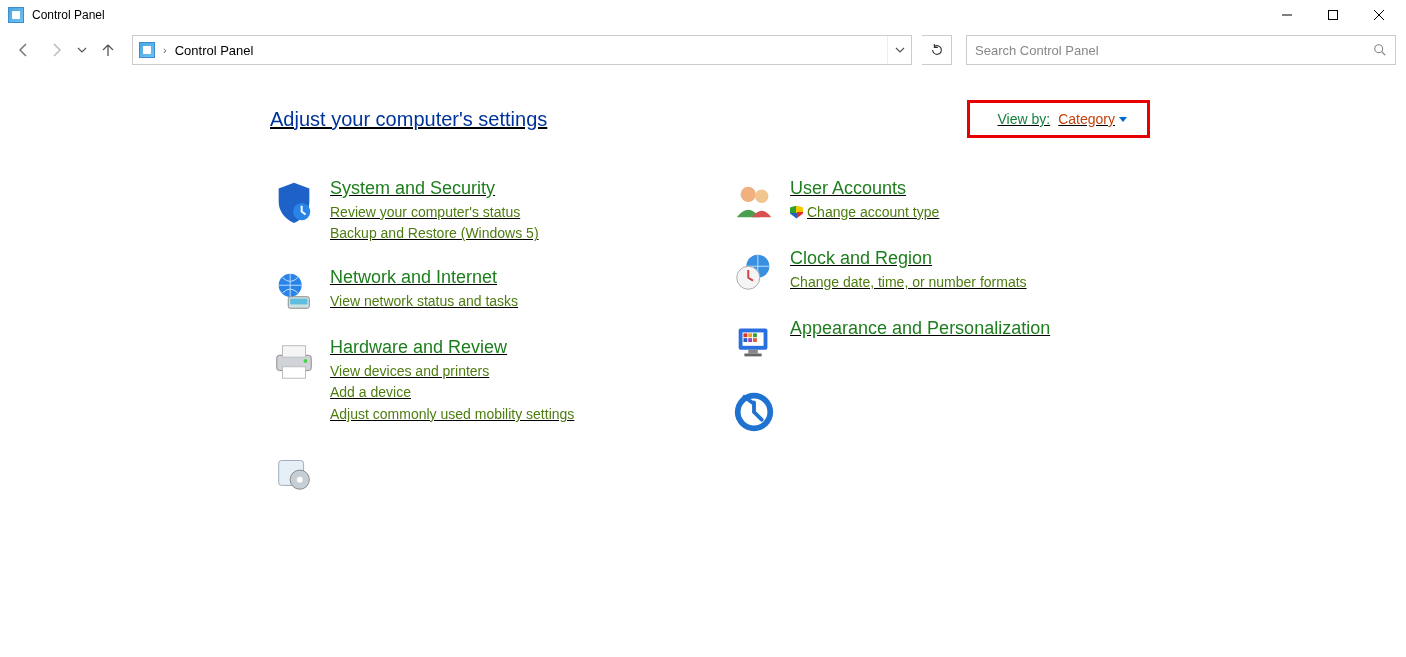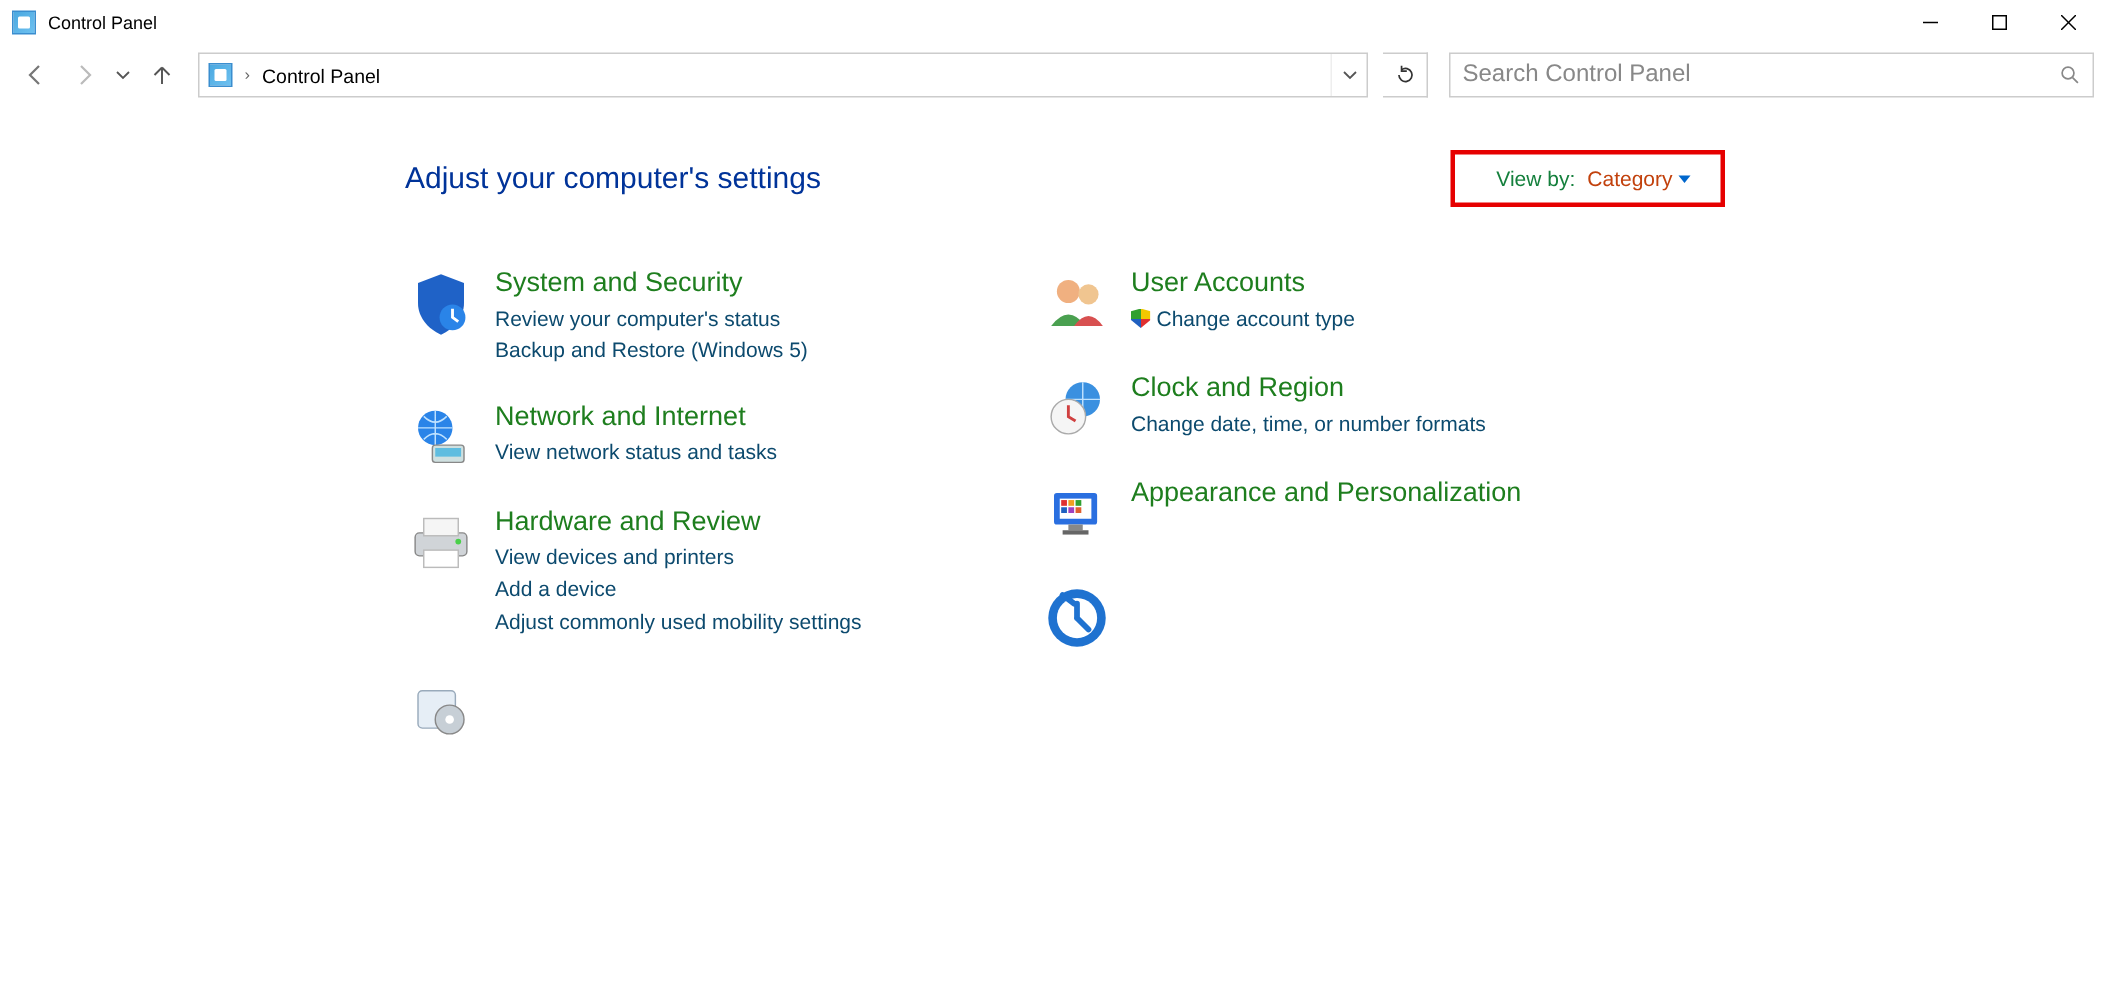--- a/index.html
+++ b/index.html
@@ -77,61 +77,62 @@
     width:24px;height:100%;display:flex;align-items:center;justify-content:center;border-left:1px solid #eee;color:#555;
   }
   .addr-refresh{
     width:30px;height:30px;border:1px solid #ccc;border-left:none;display:flex;align-items:center;justify-content:center;color:#444;
   }
   .addr-refresh svg{width:14px;height:14px;}
   .search-box {
     width:430px;height:30px;border:1px solid #ccc;display:flex;align-items:center;padding:0 8px;margin-left:10px;color:#777;
   }
   .search-box input{
-    flex:1;border:none;outline:none;font-size:16px;color:#3b82f6;
+    flex:1;border:none;outline:none;font-size:13px;color:#3b82f6;
   }
   .search-box input::placeholder{color:#888;}
   .search-icon{width:14px;height:14px;color:#888;}
   .content {
     padding: 30px 0 0 270px;
+    text-decoration: underline;
   }
   .header-row {
     display:flex;align-items:center;width:900px;
   }
   .page-heading{
     color:#003399;font-size:20px;font-weight:400;
   }
   .viewby-wrap{
     margin-left:auto;
     display:flex;align-items:center;
     border:3px solid #e60000;
     padding:8px 20px 8px 28px;
     margin-right:20px;
   }
   .viewby-label{color:#15803d;font-size:14px;margin-right:8px;}
   .viewby-val{color:#c2410c;font-size:14px;cursor:pointer;display:flex;align-items:center;gap:4px;}
   .viewby-val .tri{
     width:0;height:0;border-left:4px solid transparent;border-right:4px solid transparent;border-top:5px solid #0066cc;
   }
   .cols {
-    display:flex;gap:24px;margin-top:40px;
+    display:flex;gap:60px;margin-top:40px;
   }
   .col { width:400px; }
   .category{
     display:flex;gap:12px;margin-bottom:22px;
   }
   .cat-icon{
     width:48px;height:48px;flex-shrink:0;
     display:flex;align-items:center;justify-content:center;
   }
   .cat-title{
     color:#1e7e1e;font-size:18px;font-weight:400;line-height:1.2;margin-bottom:2px;cursor:pointer;
   }
   .cat-link{
-    color:#0c4a6e;font-size:14px;line-height:1.55;cursor:pointer;display:block;
+    color:#4d7c0f;font-size:14px;line-height:1.55;cursor:pointer;display:block;
   }
   .cat-link.shield::before{
     content:"";display:inline-block;width:13px;height:13px;margin-right:4px;vertical-align:-2px;
     background:conic-gradient(#f2c800 0 25%, #e03030 25% 50%, #2060c0 50% 75%, #30a030 75% 100%);
     clip-path: polygon(50% 0, 100% 15%, 100% 60%, 50% 100%, 0 60%, 0 15%);
   }
   .red-box{border:3px solid #e60000;padding:0 4px;display:inline-block;}
 </style>
 </head>
 <body>

